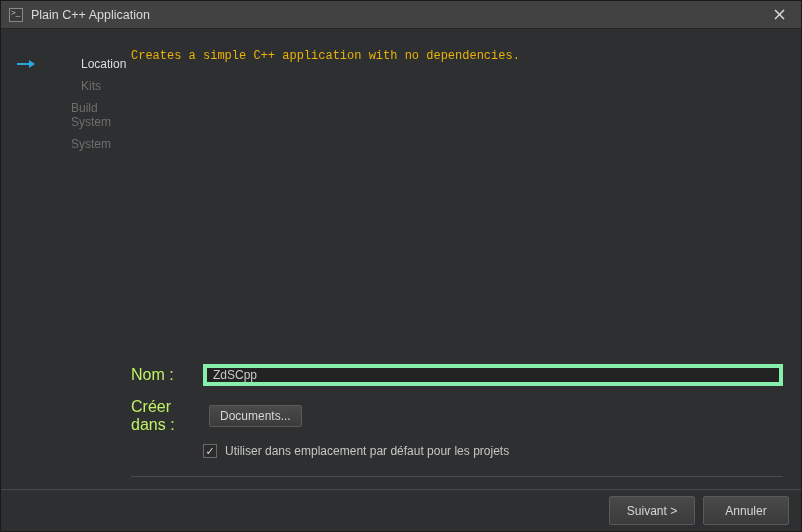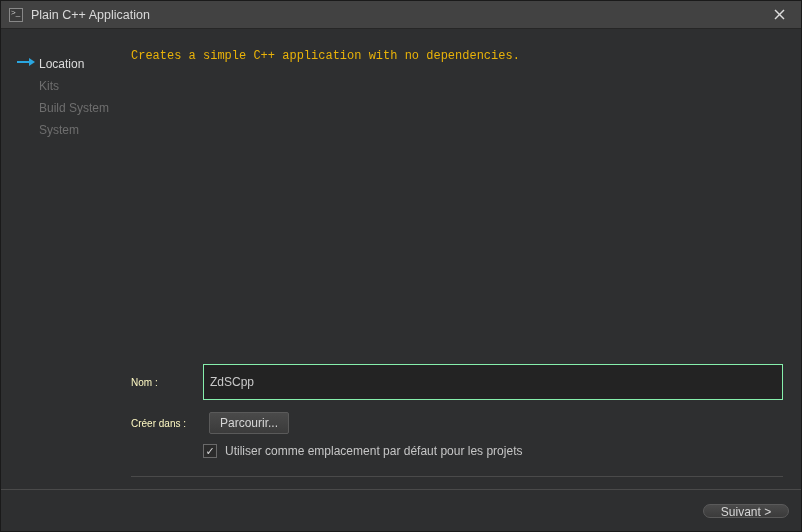--- a/index.html
+++ b/index.html
@@ -5,38 +5,38 @@
   * { box-sizing: border-box; margin: 0; padding: 0; }
   html, body { width: 802px; height: 532px; overflow: hidden; font-family: "Segoe UI", Arial, sans-serif; background: #2e2f30; color: #bdbdbd; }
   .window { width: 802px; height: 532px; display: flex; flex-direction: column; background: #2e2f30; border: 1px solid #1a1a1a; }
   .titlebar { height: 28px; background: #424242; display: flex; align-items: center; padding: 0 8px; color: #d9d9d9; font-size: 12.5px; border-bottom: 1px solid #262626; }
   .titlebar .app-icon { width: 14px; height: 14px; margin-right: 8px; background: #3a3a3a; border: 1px solid #888; position: relative; }
   .titlebar .app-icon::after { content: ">_"; position: absolute; font-size: 8px; color: #ccc; left: 1px; top: -1px; }
   .titlebar .title-text { flex: 1; }
   .titlebar .close { width: 28px; height: 28px; display: flex; align-items: center; justify-content: center; color: #ddd; font-size: 14px; cursor: pointer; }
   .content { flex: 1; display: flex; }
   .sidebar { width: 120px; padding: 24px 10px 10px 16px; }
-  .side-item { display: flex; align-items: flex-start; font-size: 12px; padding: 4px 0; color: #6e6e6e; }
+  .side-item { display: flex; align-items: flex-end; font-size: 12px; padding: 4px 0; color: #6e6e6e; gap: 42px; }
   .side-item.active { color: #dcdcdc; }
   .side-item .arrow { width: 18px; height: 12px; margin-right: 4px; }
   .side-item.active .arrow svg { display: block; }
   .side-item .arrow svg { display: none; }
   .main { flex: 1; padding: 20px 18px 12px 10px; display: flex; flex-direction: column; }
   .main h1 { font-size: 17px; font-weight: 600; color: #d8d8d8; margin-bottom: 14px; }
   .desc { font-size: 12px; color: #eab308; font-family: Liberation Mono, monospace; }
   .spacer { flex: 1; }
   .form-row { display: flex; align-items: center; margin-top: 10px; }
-  .form-row .label { width: 72px; font-size: 10px; color: #fef9c3; }
-  .input { flex: 1; height: 36px; background: #232323; border: 1px solid #86efac; color: #c9c9c9; font-size: 12px; padding: 0 6px; outline: none; }
+  .form-row .label { width: 72px; font-size: 16px; color: #bef264; }
+  .input { flex: 1; height: 22px; background: #232323; border: 4px solid #86efac; color: #c9c9c9; font-size: 12px; padding: 0 6px; outline: none; }
   .browse-btn { height: 22px; padding: 0 10px; margin-left: 6px; font-size: 12px; background: linear-gradient(#4a4a4a,#3b3b3b); border: 1px solid #5a5a5a; color: #d6d6d6; cursor: pointer; border-radius: 2px; }
   .checkbox-row { display: flex; align-items: center; margin-top: 10px; font-size: 12px; color: #c6c6c6; }
   .checkbox-row .chk { width: 14px; height: 14px; border: 1px solid #6a6a6a; background: #2b2b2b; margin: 0 8px 0 72px; display: flex; align-items: center; justify-content: center; font-size: 11px; color: #d8d8d8; cursor: pointer; }
   .hr { height: 1px; background: #4a4a4a; margin: 18px 0 0 0; }
   .footer { height: 42px; border-top: 1px solid #4a4a4a; display: flex; align-items: center; justify-content: flex-end; padding: 0 12px; gap: 8px; background: #2e2f30; }
-  .btn { height: 14px; min-width: 86px; padding: 0 14px; font-size: 12px; background: linear-gradient(#4a4a4a,#3b3b3b); border: 1px solid #5a5a5a; color: #d6d6d6; cursor: pointer; border-radius: 8px; }
+  .btn { height: 29px; min-width: 86px; padding: 0 14px; font-size: 12px; background: linear-gradient(#4a4a4a,#3b3b3b); border: 1px solid #5a5a5a; color: #d6d6d6; cursor: pointer; border-radius: 2px; }
 </style>
 </head>
 <body>
 
 <div class="window">
 
   <div class="titlebar">
     <div class="app-icon"></div>
     <div class="title-text">Plain C++ Application</div>
     <div class="close">
@@ -77,30 +77,31 @@
 
       <div class="spacer"></div>
 
       <div class="form-row">
         <div class="label">Nom :</div>
         <input class="input" type="text" value="ZdSCpp" style="">
       </div>
 
       <div class="form-row" style="margin-top:12px;">
         <div class="label">Créer dans :</div>
-        <button class="browse-btn">Parcourir...</button>
+        <button class="browse-btn">Documents...</button>
       </div>
 
       <div class="checkbox-row">
         <div class="chk">✓</div>
-        <span>Utiliser comme emplacement par défaut pour les projets</span>
+        <span>Utiliser dans emplacement par défaut pour les projets</span>
       </div>
 
       <div class="hr"></div>
     </div>
 
   </div>
 
   <div class="footer">
     <button class="btn">Suivant &gt;</button>
+    <button class="btn">Annuler</button>
   </div>
 
 </div>
 
 </body></html>

